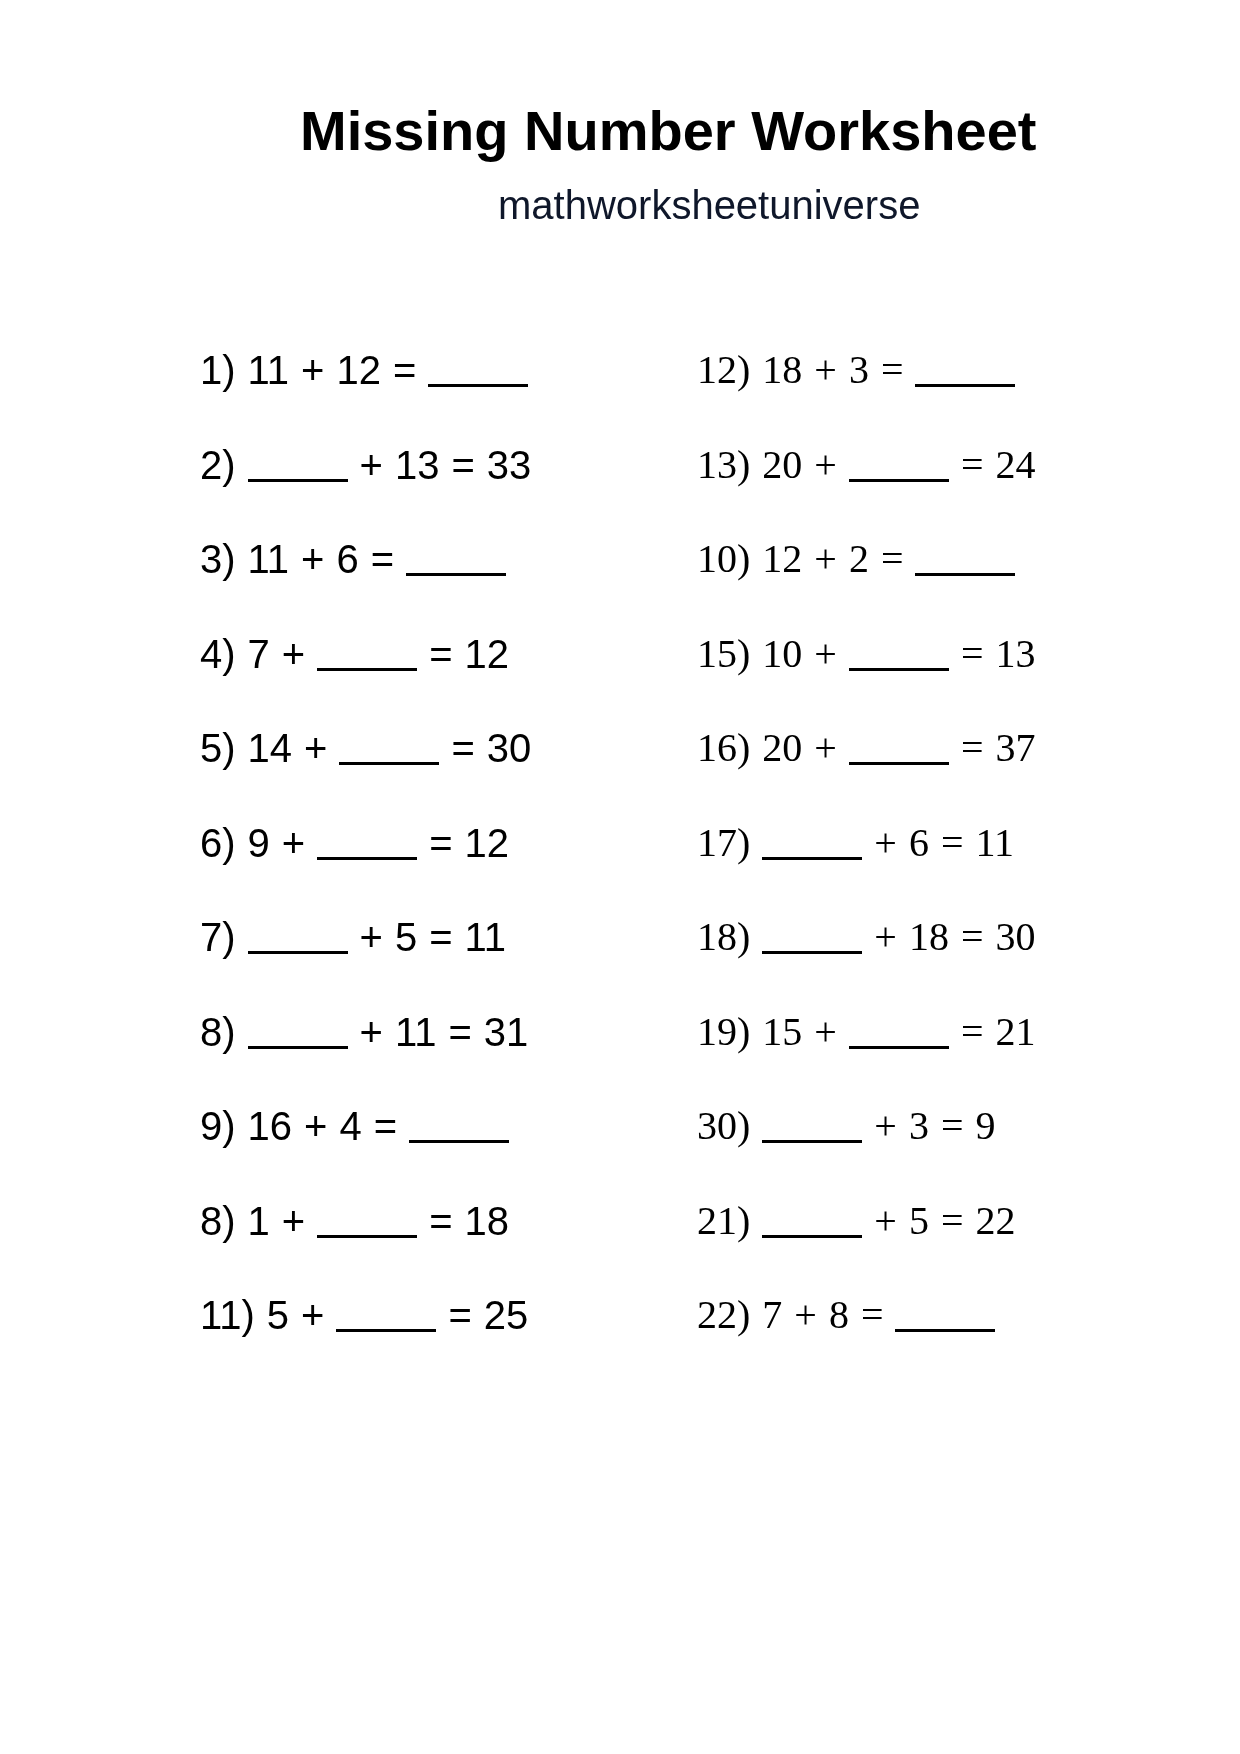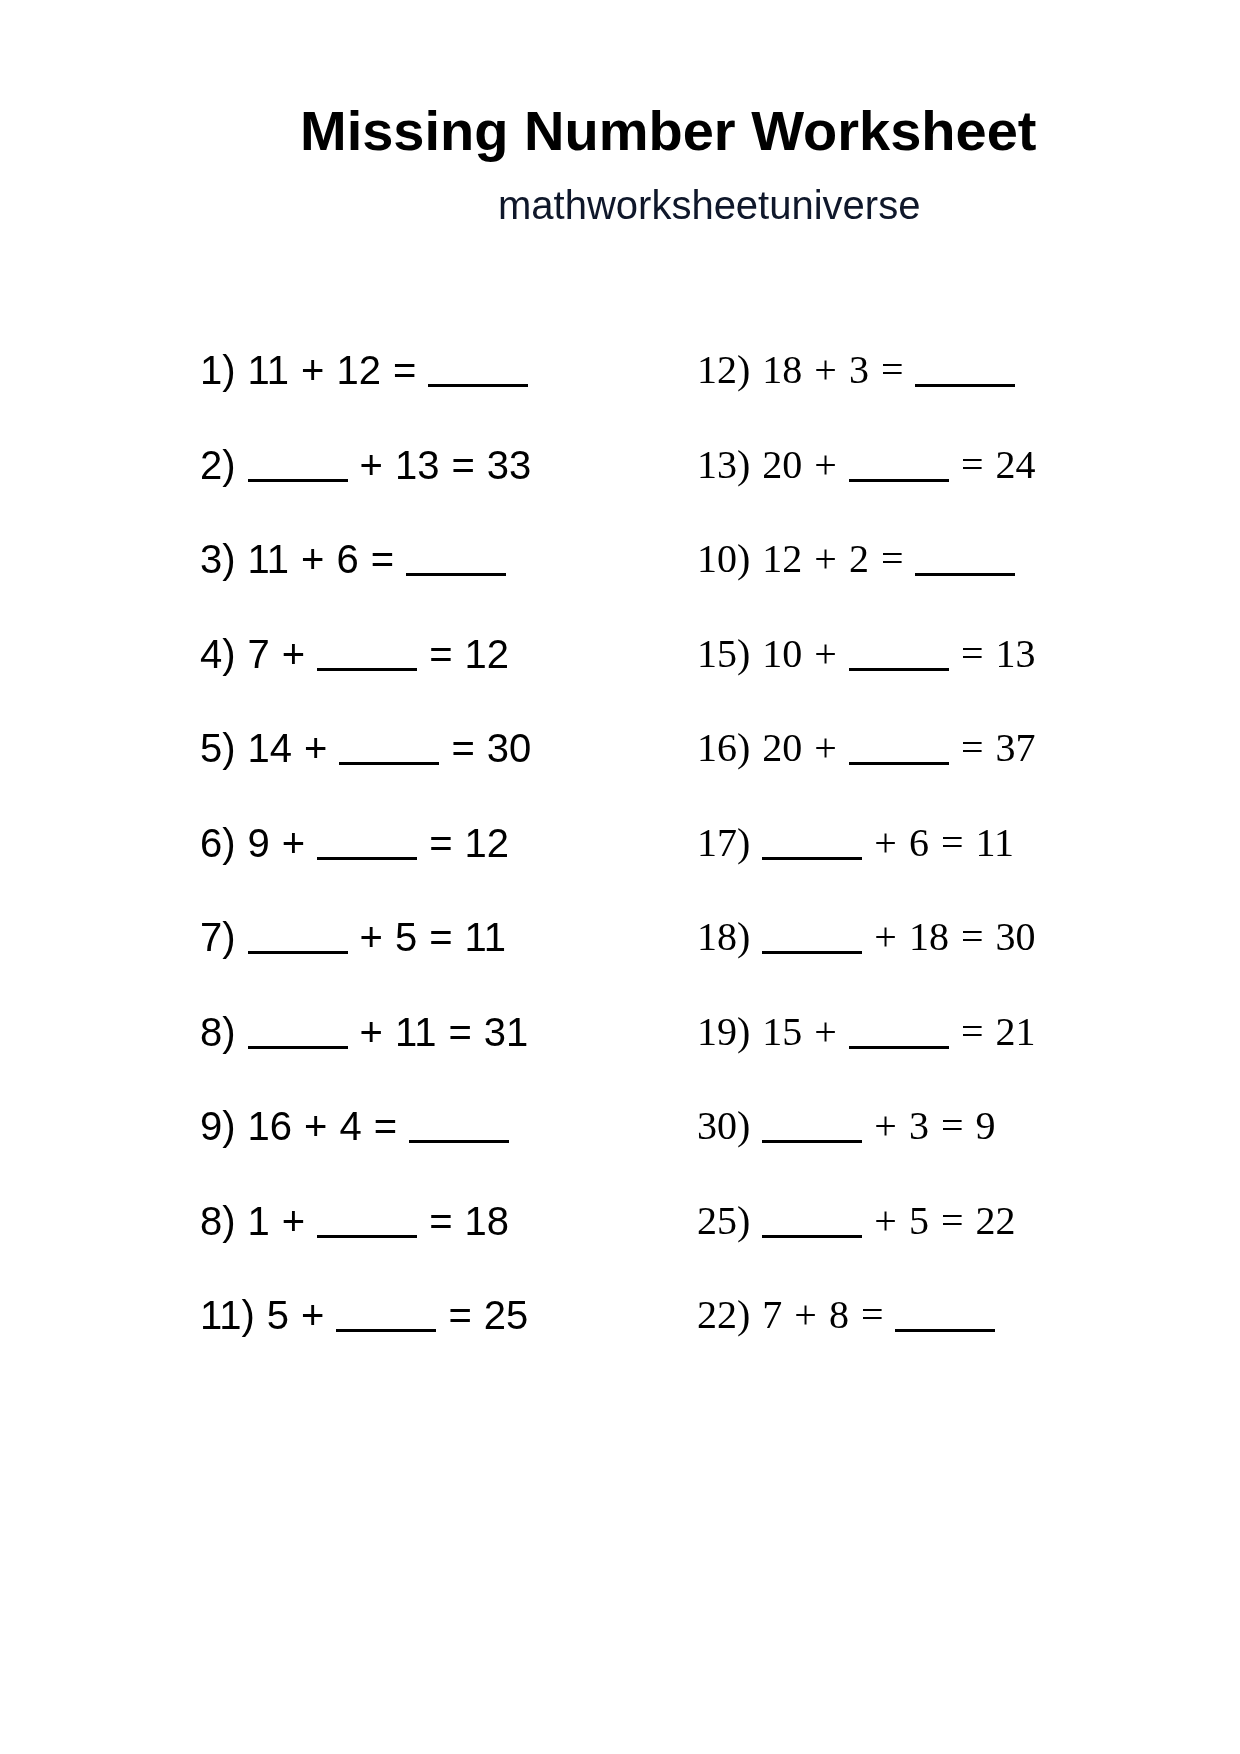--- a/index.html
+++ b/index.html
@@ -224,21 +224,21 @@
   </div>
   <div class="problem">
     <span class="num">30)</span>
     <span class="blank"></span>
     <span class="part">+</span>
     <span class="part">3</span>
     <span class="part">=</span>
     <span class="part">9</span>
   </div>
   <div class="problem">
-    <span class="num">25)</span>
+    <span class="num">21)</span>
     <span class="blank"></span>
     <span class="part">+</span>
     <span class="part">5</span>
     <span class="part">=</span>
     <span class="part">22</span>
   </div>
   <div class="problem">
     <span class="num">22)</span>
     <span class="part">7</span>
     <span class="part">+</span>

